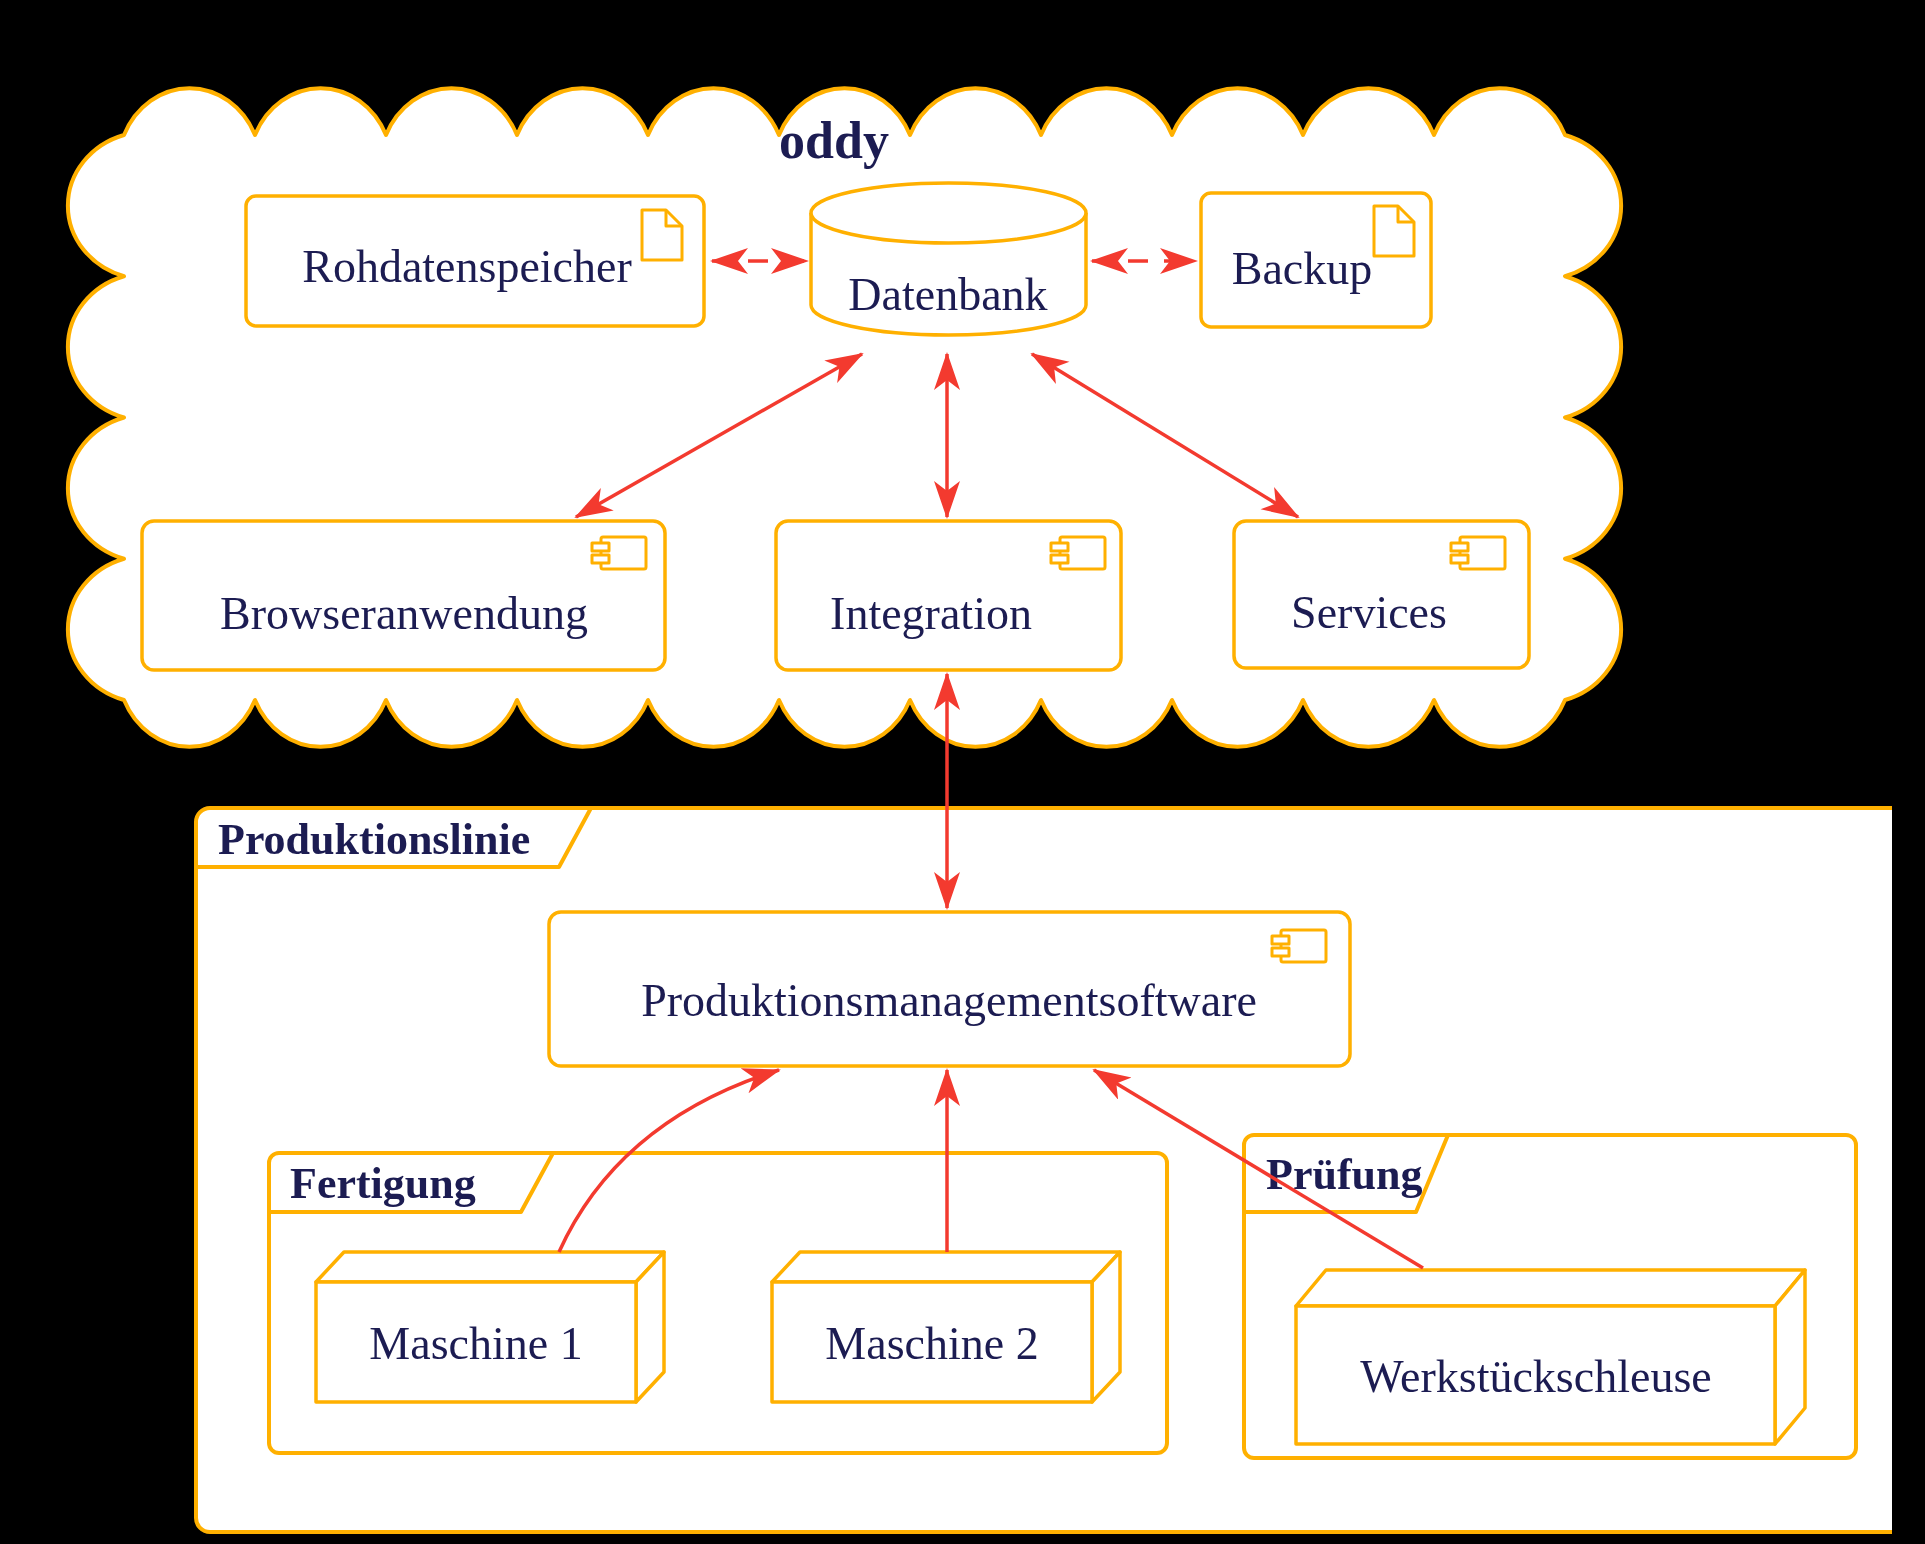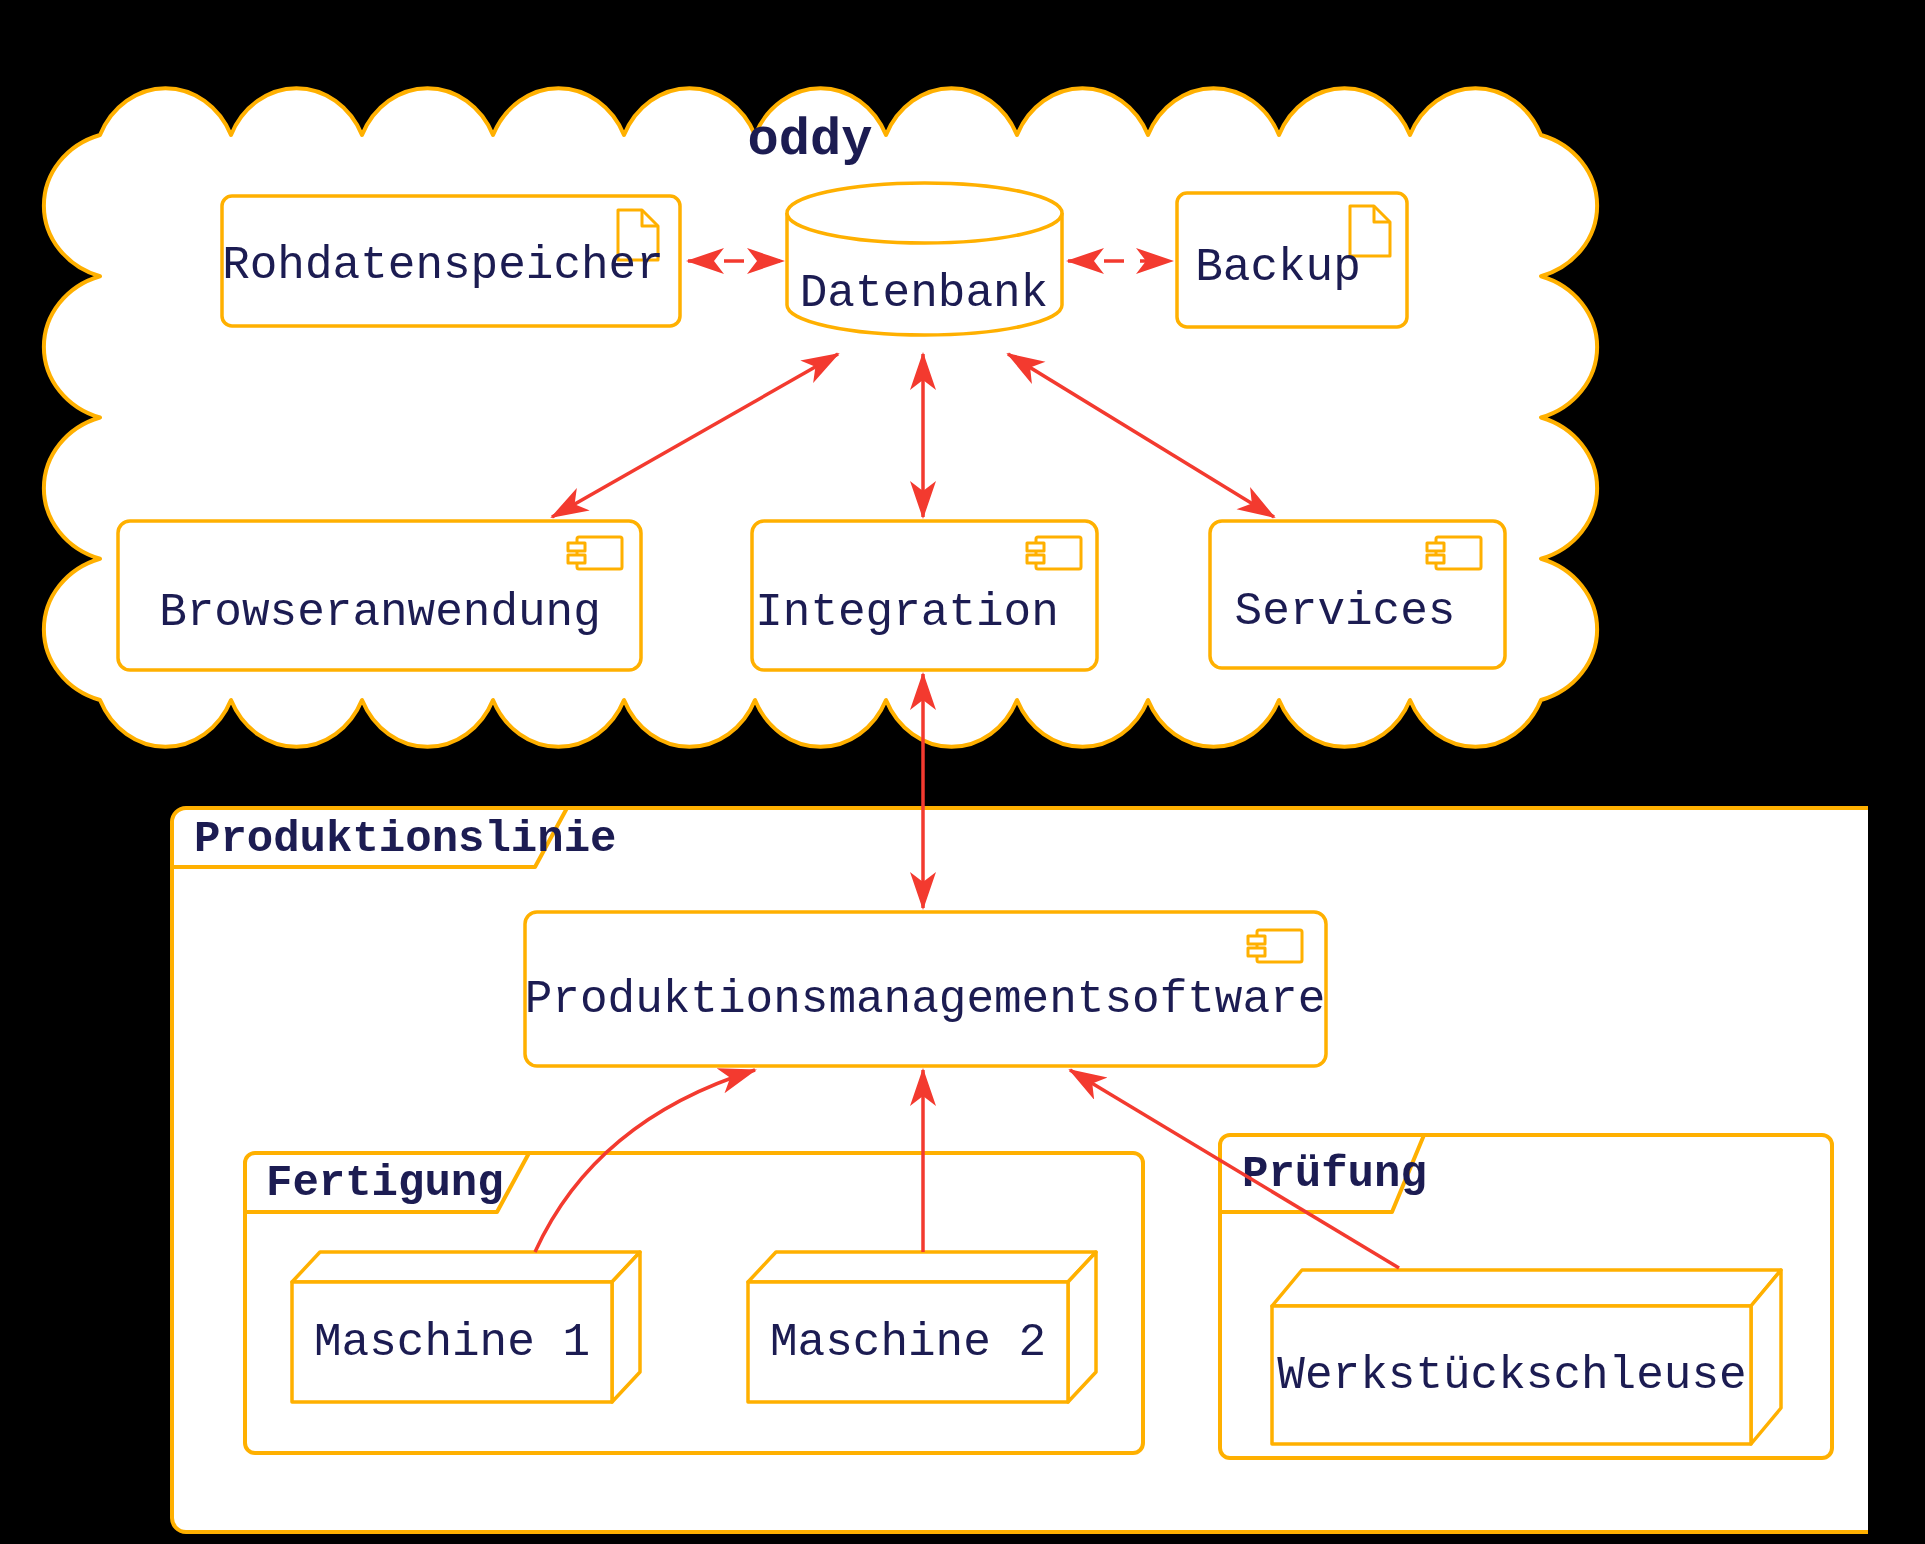--- a/index.html
+++ b/index.html
@@ -1,20 +1,20 @@
 <!DOCTYPE html>
 <html style="--gold: #FFB000; --navy: #1C1C52; --red: #F33A2F; --bg: #000000; --fill: #FFFFFF;"><head>
 <meta charset="utf-8">
 <style>
   :root{
     --gold:#FFB000; --navy:#1C1C52; --red:#F33A2F; --bg:#000000; --fill:#FFFFFF;
   }
   html,body{margin:0;padding:0;background:var(--bg);}
   .stage{position:relative;width:1868px;height:1544px;background:var(--bg);overflow:hidden;
-         font-family:Liberation Mono, monospace;}
+         font-family:Liberation Serif, serif;margin-left:24px;}
   svg{display:block}
   .shape{fill:var(--fill);stroke:var(--gold);stroke-width:4;stroke-linejoin:round;}
   .shape-thin{fill:var(--fill);stroke:var(--gold);stroke-width:3.5;stroke-linejoin:round;}
   .tabline{fill:none;stroke:var(--gold);stroke-width:4;stroke-linejoin:round;}
   .icon{fill:var(--fill);stroke:var(--gold);stroke-width:3;stroke-linejoin:round;}
   .arrow{fill:none;stroke:var(--red);stroke-width:3.5;}
   .arrow-dashed{fill:none;stroke:var(--red);stroke-width:3.5;stroke-dasharray:20 16;}
   .node-label{font-size:46px;fill:var(--navy);}
   .pkg-title{font-size:44px;font-weight:bold;fill:var(--navy);}
   .main-title{font-size:52px;font-weight:bold;fill:var(--navy);}

